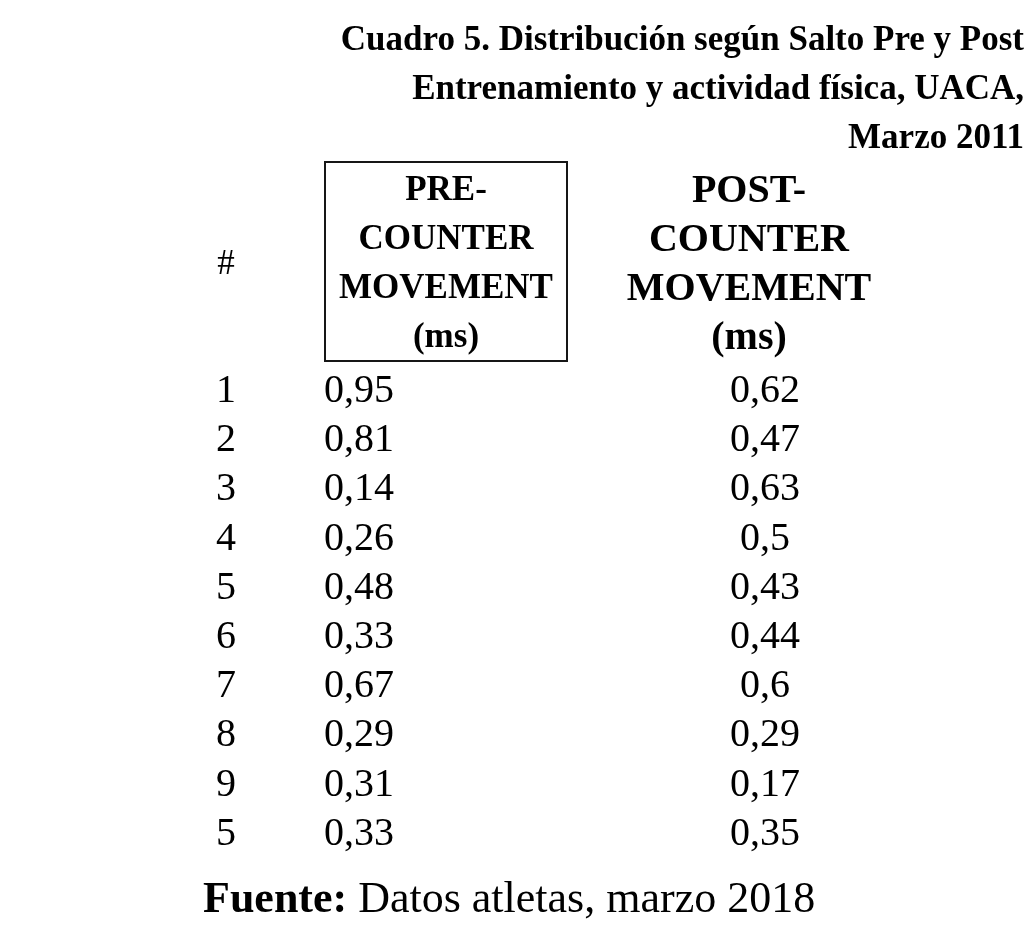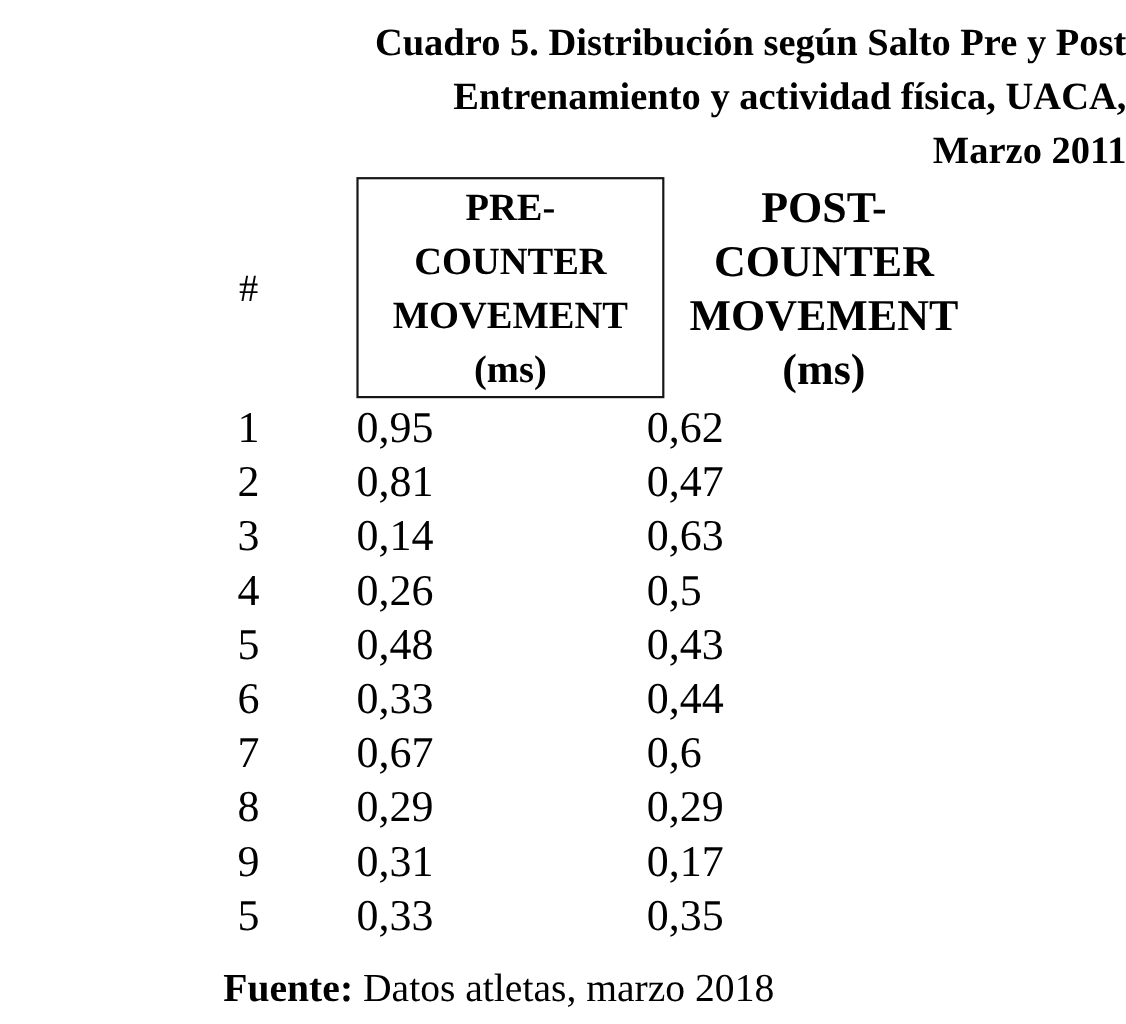--- a/index.html
+++ b/index.html
@@ -28,21 +28,21 @@
   
   .index-header {
     position: absolute;
     left: 196px; top: 238px; width: 60px;
     text-align: center;
     font-size: 35px; line-height: 49px;
   }
   .pre-header-box {
     position: absolute;
     left: 324px; top: 161px;
-    width: 280px; height: 201px;
+    width: 244px; height: 201px;
     border: 2px solid #161616;
     text-align: center;
     font-weight: 700;
     font-size: 35px; line-height: 49px;
     padding-top: 1px;
     background: #ffffff;
   }
   .post-header {
     position: absolute;
     left: 604px; top: 161px; width: 290px;
@@ -59,27 +59,27 @@
     width: 1024px;
   }
   .table-row {
     position: relative;
     height: 49.2px;
     font-size: 40px;
     line-height: 49px;
   }
   .cell-n    { position: absolute; left: 196px; width: 60px;  text-align: center; }
   .cell-pre  { position: absolute; left: 324px; width: 280px; text-align: left; }
-  .cell-post { position: absolute; left: 588px; width: 290px; }
+  .cell-post { position: absolute; left: 620px; width: 290px; text-align: center; }
 
   
   .source-line {
     position: absolute;
     left: 203px; top: 876px;
-    font-size: 36px;
+    font-size: 44px;
     line-height: 44px;
   }
   .source-line .source-label { font-weight: 700; }
 </style>
 </head>
 <body>
 
 <div class="doc-title">
   <div>Cuadro 5. Distribución según Salto Pre y Post</div>
   <div>Entrenamiento y actividad física, UACA,</div>

